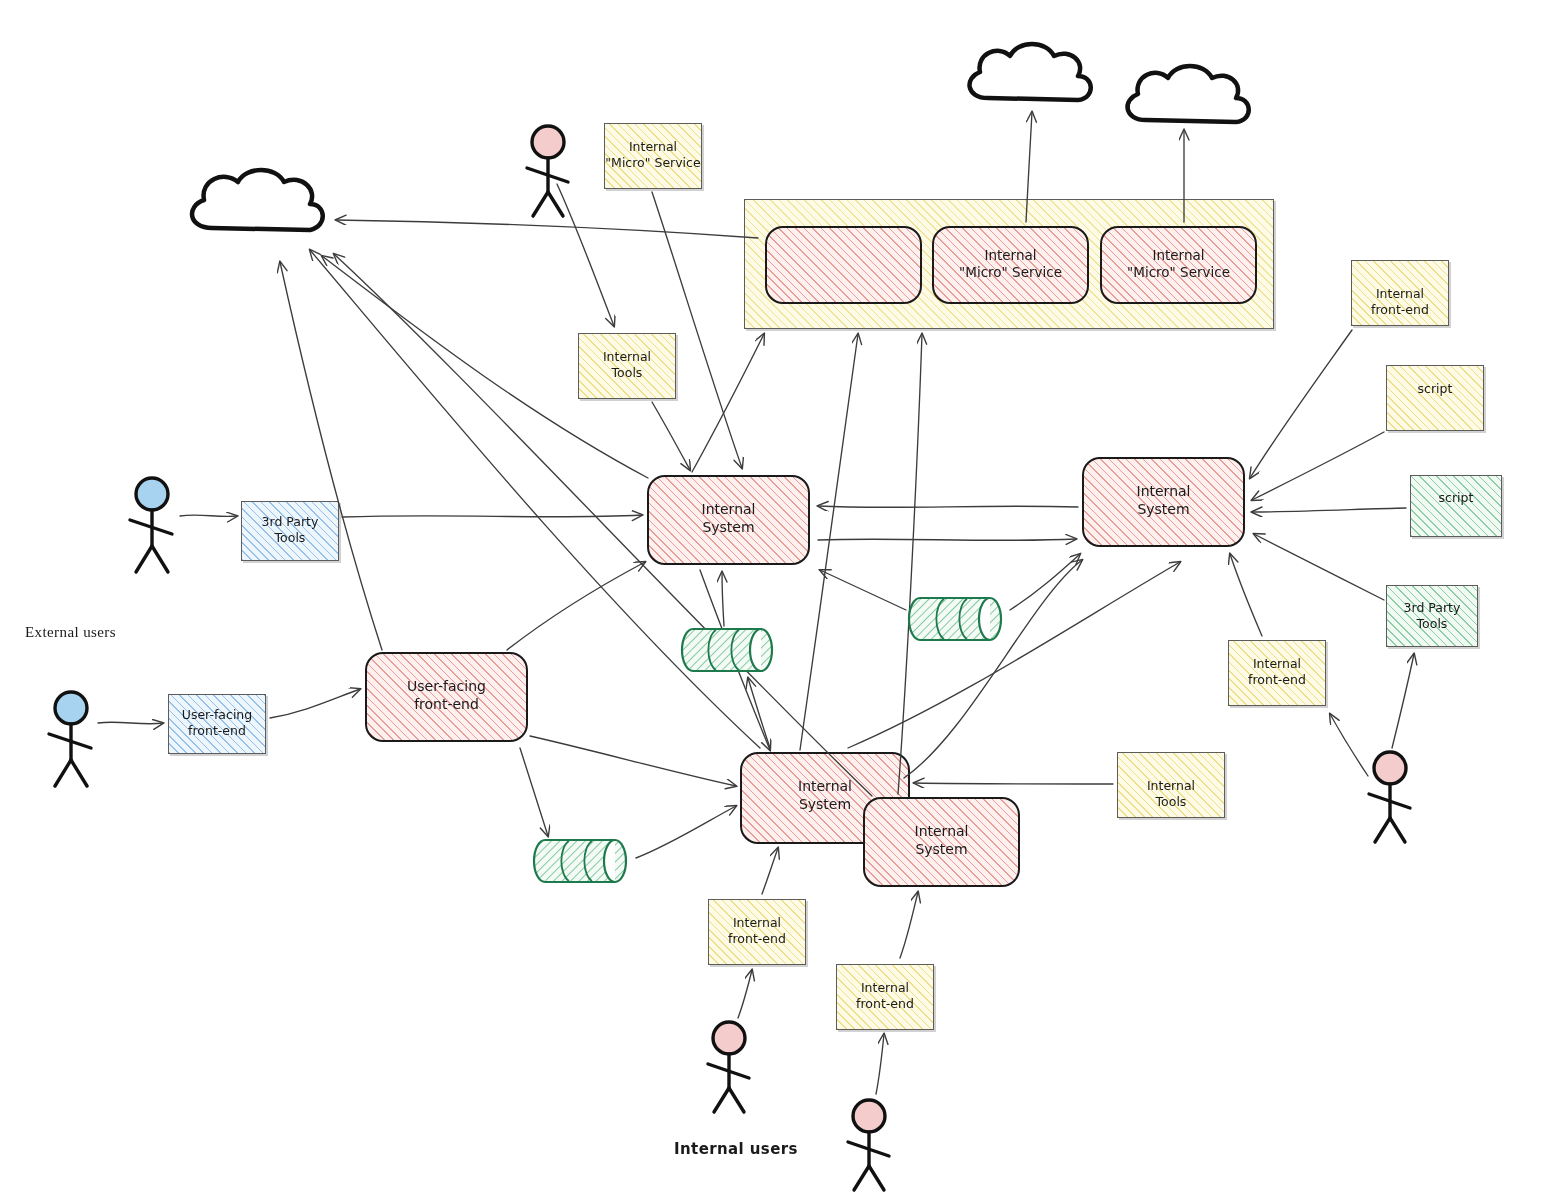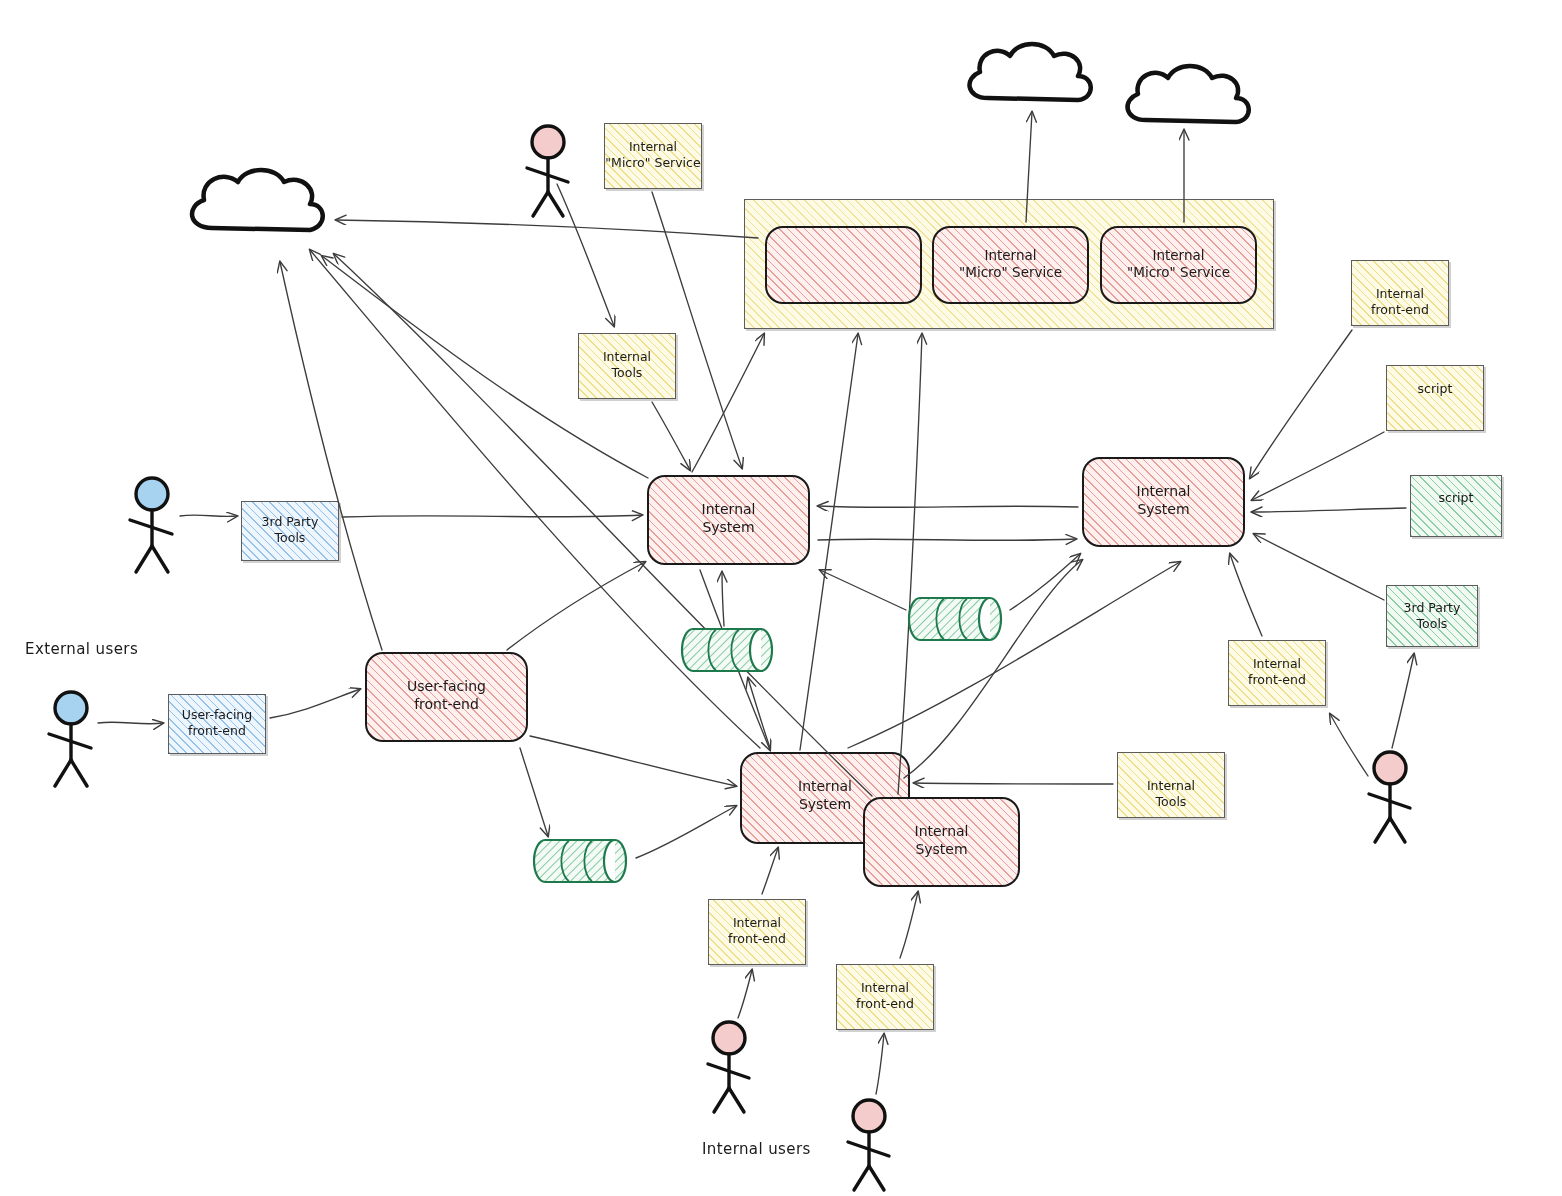--- a/index.html
+++ b/index.html
@@ -272,16 +272,16 @@
 System</div>
 
   <div class="rbox hatch-r" style="left:740px;top:752px;width:170px;height:92px;"></div>
   <div class="lbl t14" style="left:740px;top:778px;width:170px;">Internal
 System</div>
 
   <div class="rbox hatch-r" style="left:863px;top:797px;width:157px;height:90px;"></div>
   <div class="lbl t14" style="left:863px;top:823px;width:157px;">Internal
 System</div>
 
-  <div class="cap" style="left:25px;top:640px;">External users</div>
-  <div class="cap" style="left:702px;top:1140px;">Internal users</div>
+  <div class="cap" style="left:25px;top:624px;font-family:Liberation Serif, serif;">External users</div>
+  <div class="cap" style="left:674px;top:1140px;font-weight:bold;">Internal users</div>
 
 </div>
 
 </body></html>

